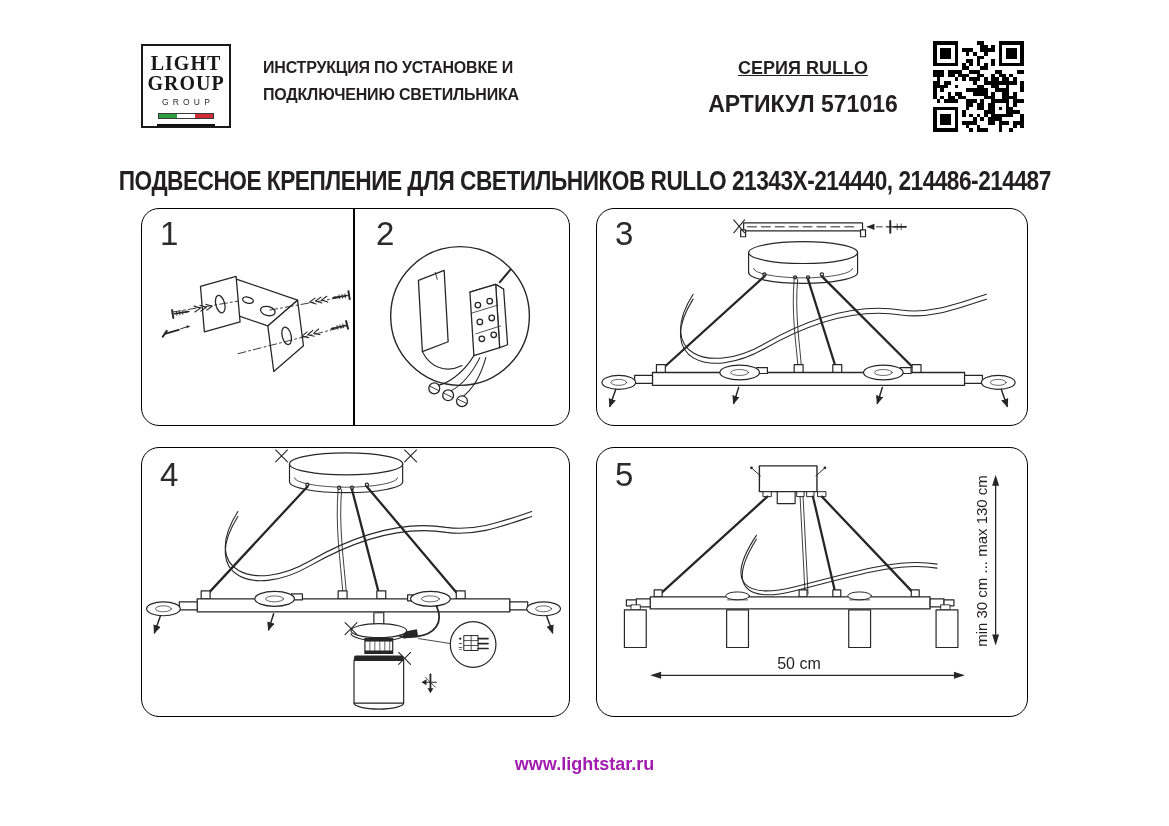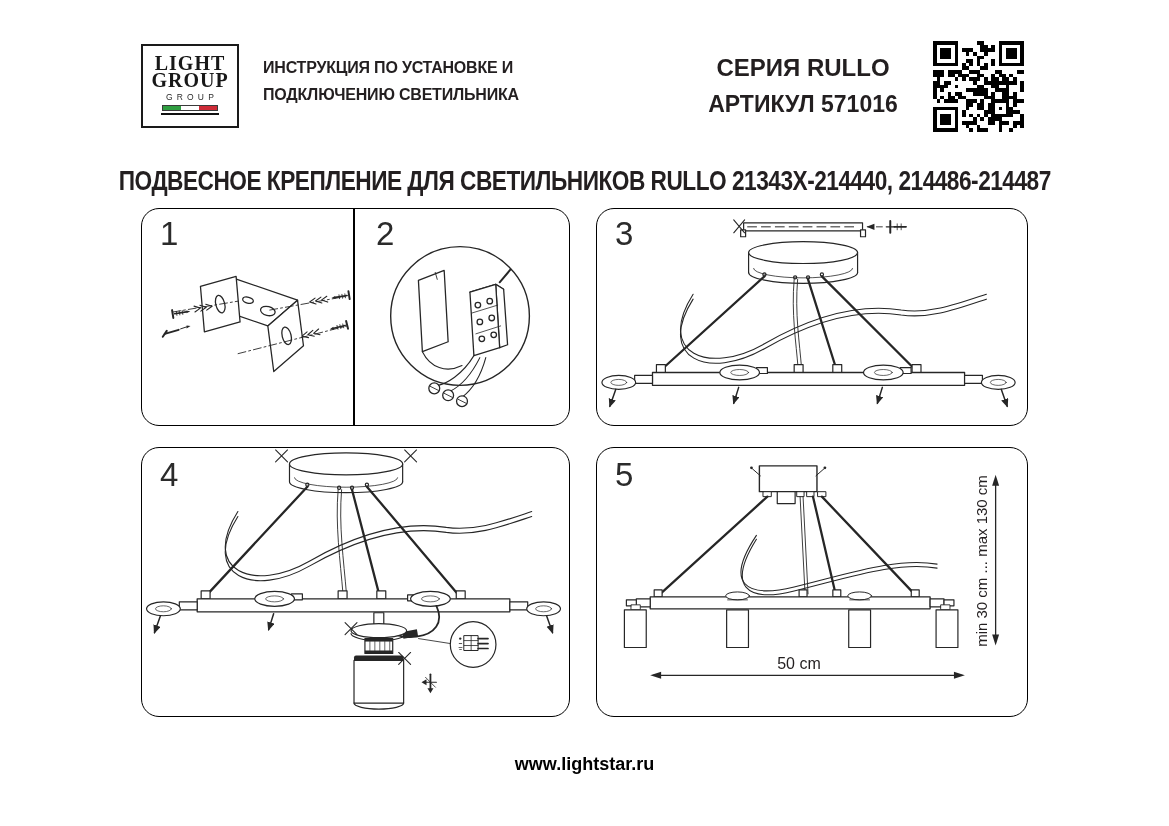--- a/index.html
+++ b/index.html
@@ -1,35 +1,35 @@
 <!DOCTYPE html>
 <html><head>
 <meta charset="utf-8">
 <style>
   html,body{margin:0;padding:0;background:#ffffff;}
   body{width:1169px;height:826px;position:relative;overflow:hidden;
        font-family:"Liberation Sans","DejaVu Sans",sans-serif;color:#231f20;}
   .abs{position:absolute;}
 
   
-  .logo-box{left:141px;top:44px;width:98px;height:84px;border:2px solid #1a1a1a;
+  .logo-box{left:141px;top:44px;width:90px;height:84px;border:2px solid #1a1a1a;
             box-sizing:border-box;display:flex;flex-direction:column;align-items:center;
-            justify-content:flex-start;padding-top:9px;background:#fff;}
+            justify-content:space-between;padding-top:9px;background:#fff;}
   .logo-word{font-family:"Liberation Serif","DejaVu Serif",serif;font-weight:700;
              font-size:20px;line-height:17px;letter-spacing:1px;color:#181818;}
   .logo-group{font-size:8.5px;letter-spacing:4.2px;margin-top:3px;color:#2a2a2a;
               padding-left:4px;}
   .logo-flag{margin-top:3px;width:56px;height:6px;display:flex;border:1px solid #3a3a3a;box-sizing:border-box;}
   .logo-flag span{flex:1;}
   .logo-underline{width:58px;height:2.4px;background:#101010;margin-top:2px;}
 
   .main-title{left:263px;top:54px;font-size:16px;font-weight:700;line-height:27px;
               letter-spacing:-0.2px;color:#231f20;}
   .series-block{left:688px;top:56px;width:230px;text-align:center;font-weight:700;color:#231f20;}
-  .series-line{font-size:24px;line-height:24px;}
+  .series-line{font-size:18px;line-height:24px;text-decoration:underline;}
   .article-line{font-size:23px;line-height:28px;margin-top:10px;}
   .qr{left:933px;top:41px;width:91px;height:91px;}
 
   
   .subtitle-wrap{left:0;right:0;top:166px;display:flex;justify-content:center;}
   .subtitle{font-weight:700;font-size:27px;white-space:nowrap;letter-spacing:-0.6px;
             transform:scaleX(0.84);color:#231f20;}
 
   
   .panel{position:absolute;border:1.8px solid #000;border-radius:18px;background:#fff;box-sizing:border-box;}
@@ -40,21 +40,21 @@
   .divider{position:absolute;left:211px;top:0;bottom:0;width:1.6px;background:#000;}
   .stepnum{position:absolute;font-size:33px;font-weight:400;color:#2b2b2b;line-height:33px;}
   .diag{position:absolute;left:0;top:0;width:100%;height:100%;}
 
   .dim-w{position:absolute;left:202px;top:207px;transform:translateX(-50%);
          font-size:16px;color:#231f20;white-space:nowrap;text-align:right;}
   .dim-h{position:absolute;left:384px;top:113px;transform:translate(-50%,-50%) rotate(-90deg);
          font-size:15px;color:#231f20;white-space:nowrap;}
 
   
-  .footer-url{left:0;right:0;top:754px;text-align:center;font-size:18px;font-weight:700;color:#000000;}
+  .footer-url{left:0;right:0;top:754px;text-align:center;font-size:18px;font-weight:700;color:#a21caf;}
 </style>
 </head>
 <body>
 
 <div class="abs logo-box">
   <div class="logo-word">LIGHT</div>
   <div class="logo-word">GROUP</div>
   <div class="logo-group">GROUP</div>
   <div class="logo-flag">
     <span id="flag-g" style="background: rgb(47, 158, 65);"></span>

